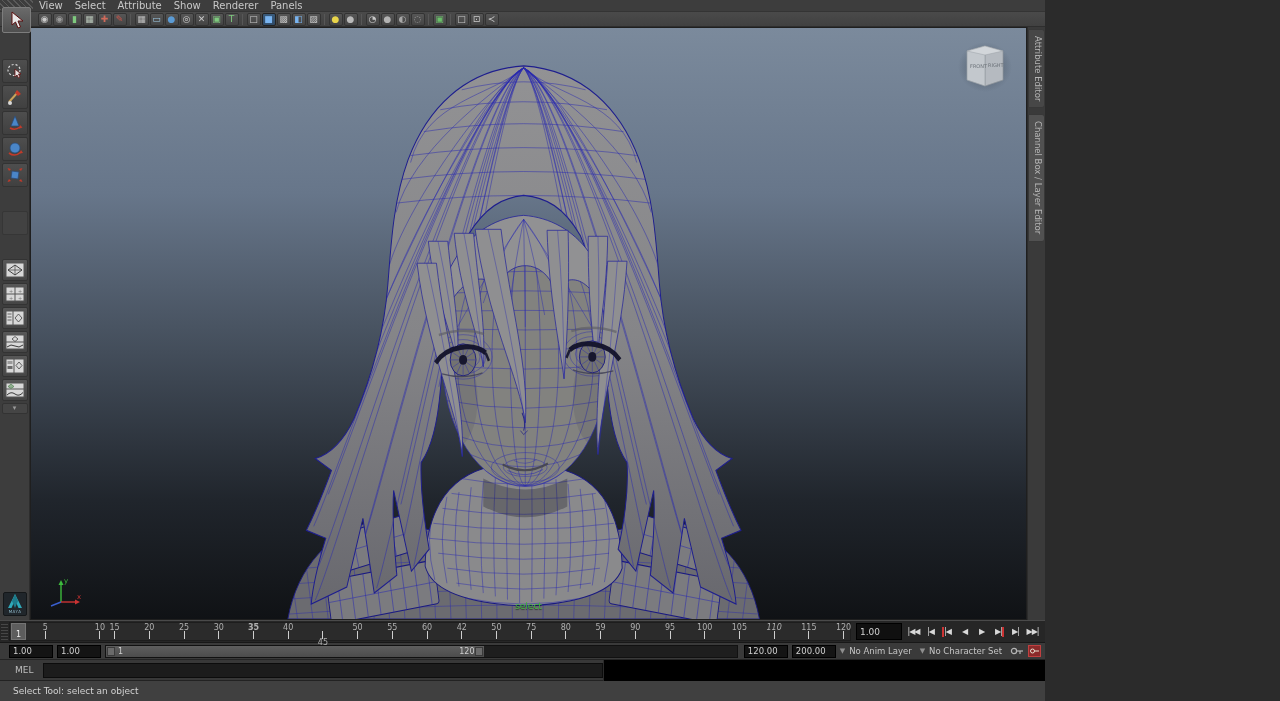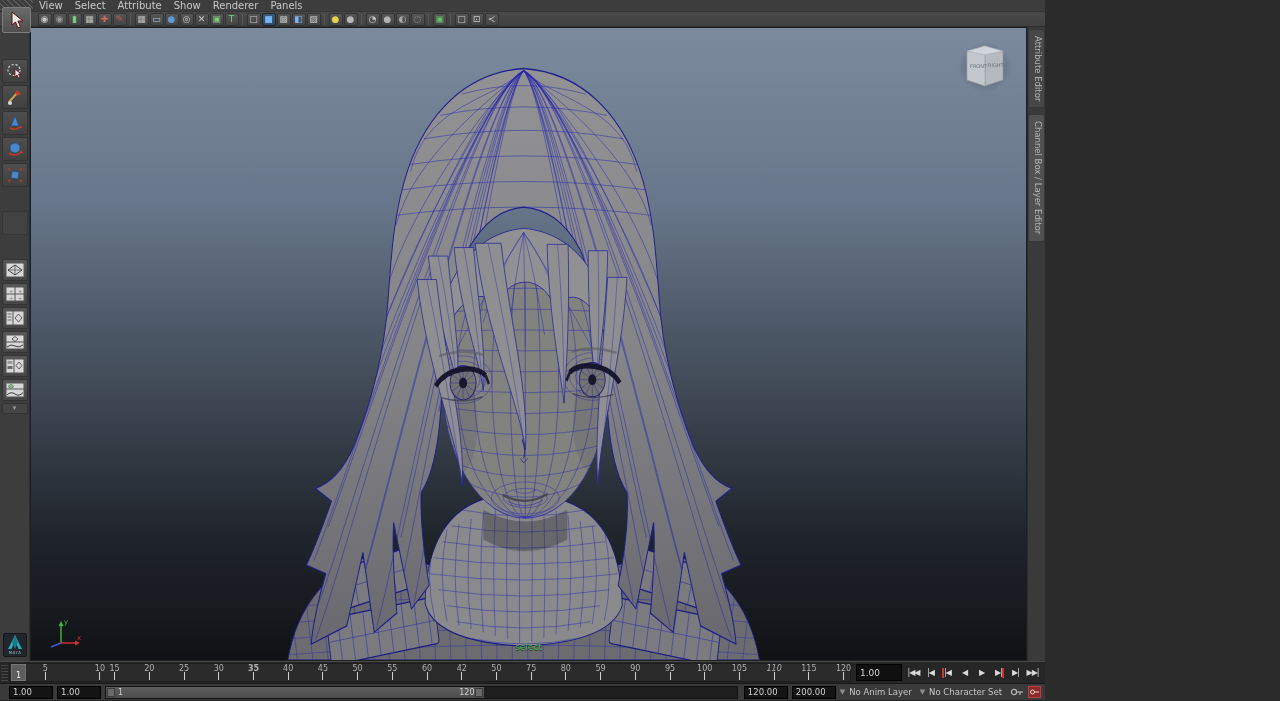--- a/index.html
+++ b/index.html
@@ -630,21 +630,21 @@
           <span class="mark"></span>
         </div>
         <div class="tick" style="left: 28.9256%; font-weight: bold;">
           <span class="lab">35</span>
           <span class="mark"></span>
         </div>
         <div class="tick" style="left: 33.0579%;">
           <span class="lab">40</span>
           <span class="mark"></span>
         </div>
-        <div class="tick" style="left: 37.1901%;">
+        <div class="tick" style="left: 37.1901%; margin-top: 15px;">
           <span class="lab">45</span>
           <span class="mark"></span>
         </div>
         <div class="tick" style="left: 41.3223%;">
           <span class="lab">50</span>
           <span class="mark"></span>
         </div>
         <div class="tick" style="left: 45.4545%;">
           <span class="lab">55</span>
           <span class="mark"></span>
@@ -744,14 +744,24 @@
         <line x1="10" y1="5" x2="10" y2="8" stroke="#b5b5b5" stroke-width="1.2"></line>
       </svg>
       <svg width="13" height="12" viewBox="0 0 13 12">
         <rect x="0.5" y="0.5" width="12" height="11" fill="#8a2a2a" stroke="#c04040"></rect>
         <circle cx="4.5" cy="6" r="2" fill="none" stroke="#e8e0d0" stroke-width="1"></circle>
         <line x1="6.5" y1="6" x2="11" y2="6" stroke="#e8e0d0" stroke-width="1"></line>
       </svg>
     </div>
   </div>
 
-
+  <div id="mel-row">
+    <div class="row-grip"></div>
+    <div id="mel-label">MEL</div>
+    <input id="mel-input" value="" style="">
+    <div id="mel-output"></div>
+  </div>
+
+  <div id="help-row">
+    <div class="row-grip"></div>
+    <div id="help-text">Select Tool: select an object</div>
+  </div>
 </div>
 
 </body></html>

